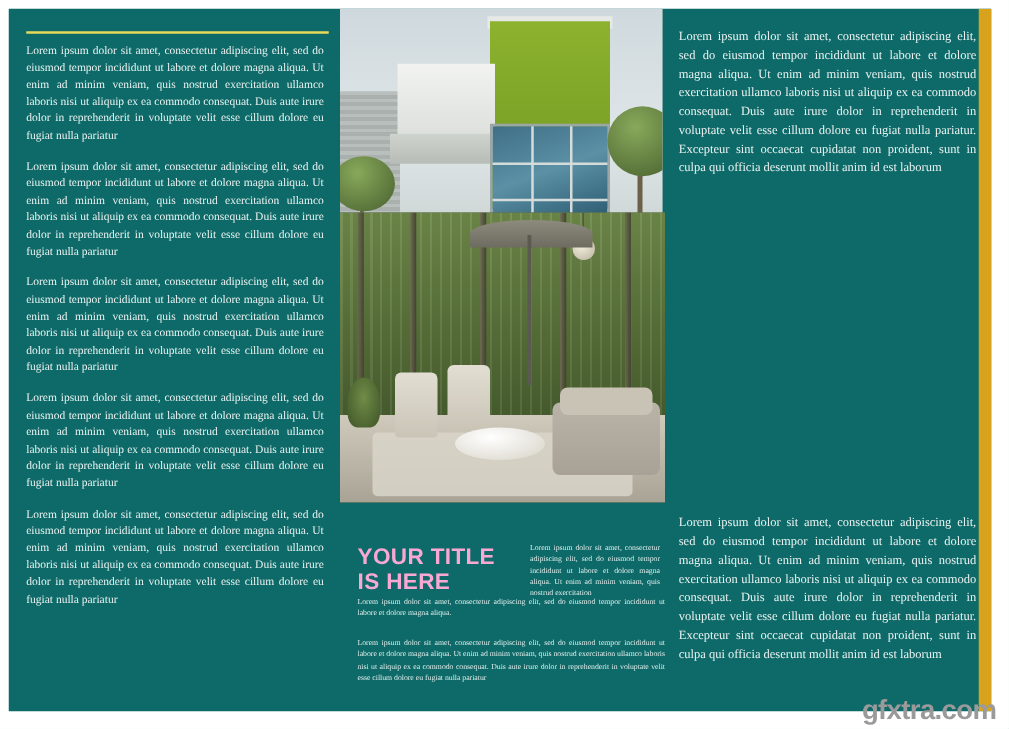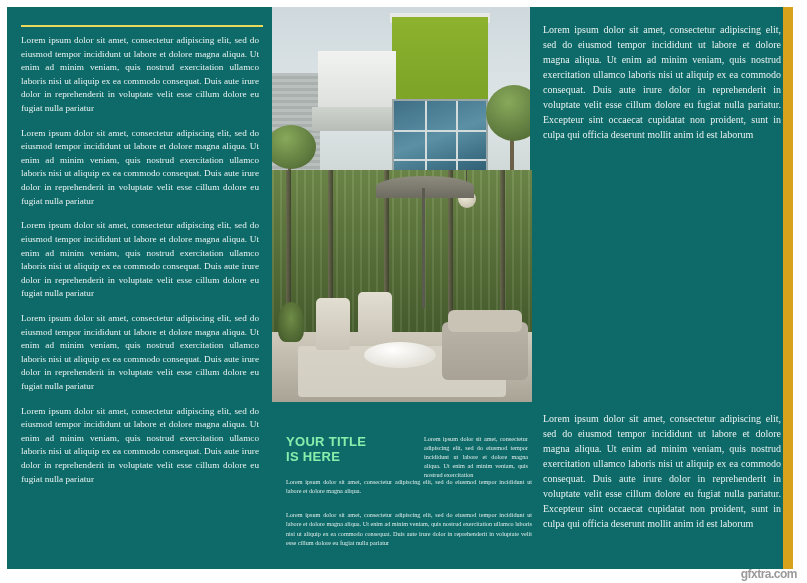--- a/index.html
+++ b/index.html
@@ -93,22 +93,22 @@
     position: absolute;
     left: 265px;
     top: 163px;
     width: 260px;
     height: 232px;
     overflow: hidden;
     background: #6f7b63;
   }
 
   .block-title {
-    color: #86efac;
-    font-size: 13px;
+    color: #f9a8d4;
+    font-size: 18px;
     font-weight: bold;
     line-height: 1.12;
     font-family: "Liberation Sans", sans-serif;
     letter-spacing: 0.3px;
     margin: 0;
   }
   .title-block-1 {
     position: absolute;
     left: 14px;
     top: 272px;
@@ -174,21 +174,21 @@
   }
   .right-top { position: absolute; left: 0; top: 15px; }
   .right-bottom { position: absolute; left: 0; top: 404px; }
 
   
   .watermark {
     position: absolute;
     right: 10px;
     bottom: 2px;
     font-family: "Liberation Sans", sans-serif;
-    font-size: 12px;
+    font-size: 22px;
     font-weight: bold;
     color: #9a9a9a;
     letter-spacing: -0.5px;
   }
 
   
 
   
   .bld-sky {
     position: absolute; left: 0; top: 0; width: 100%; height: 100%;

